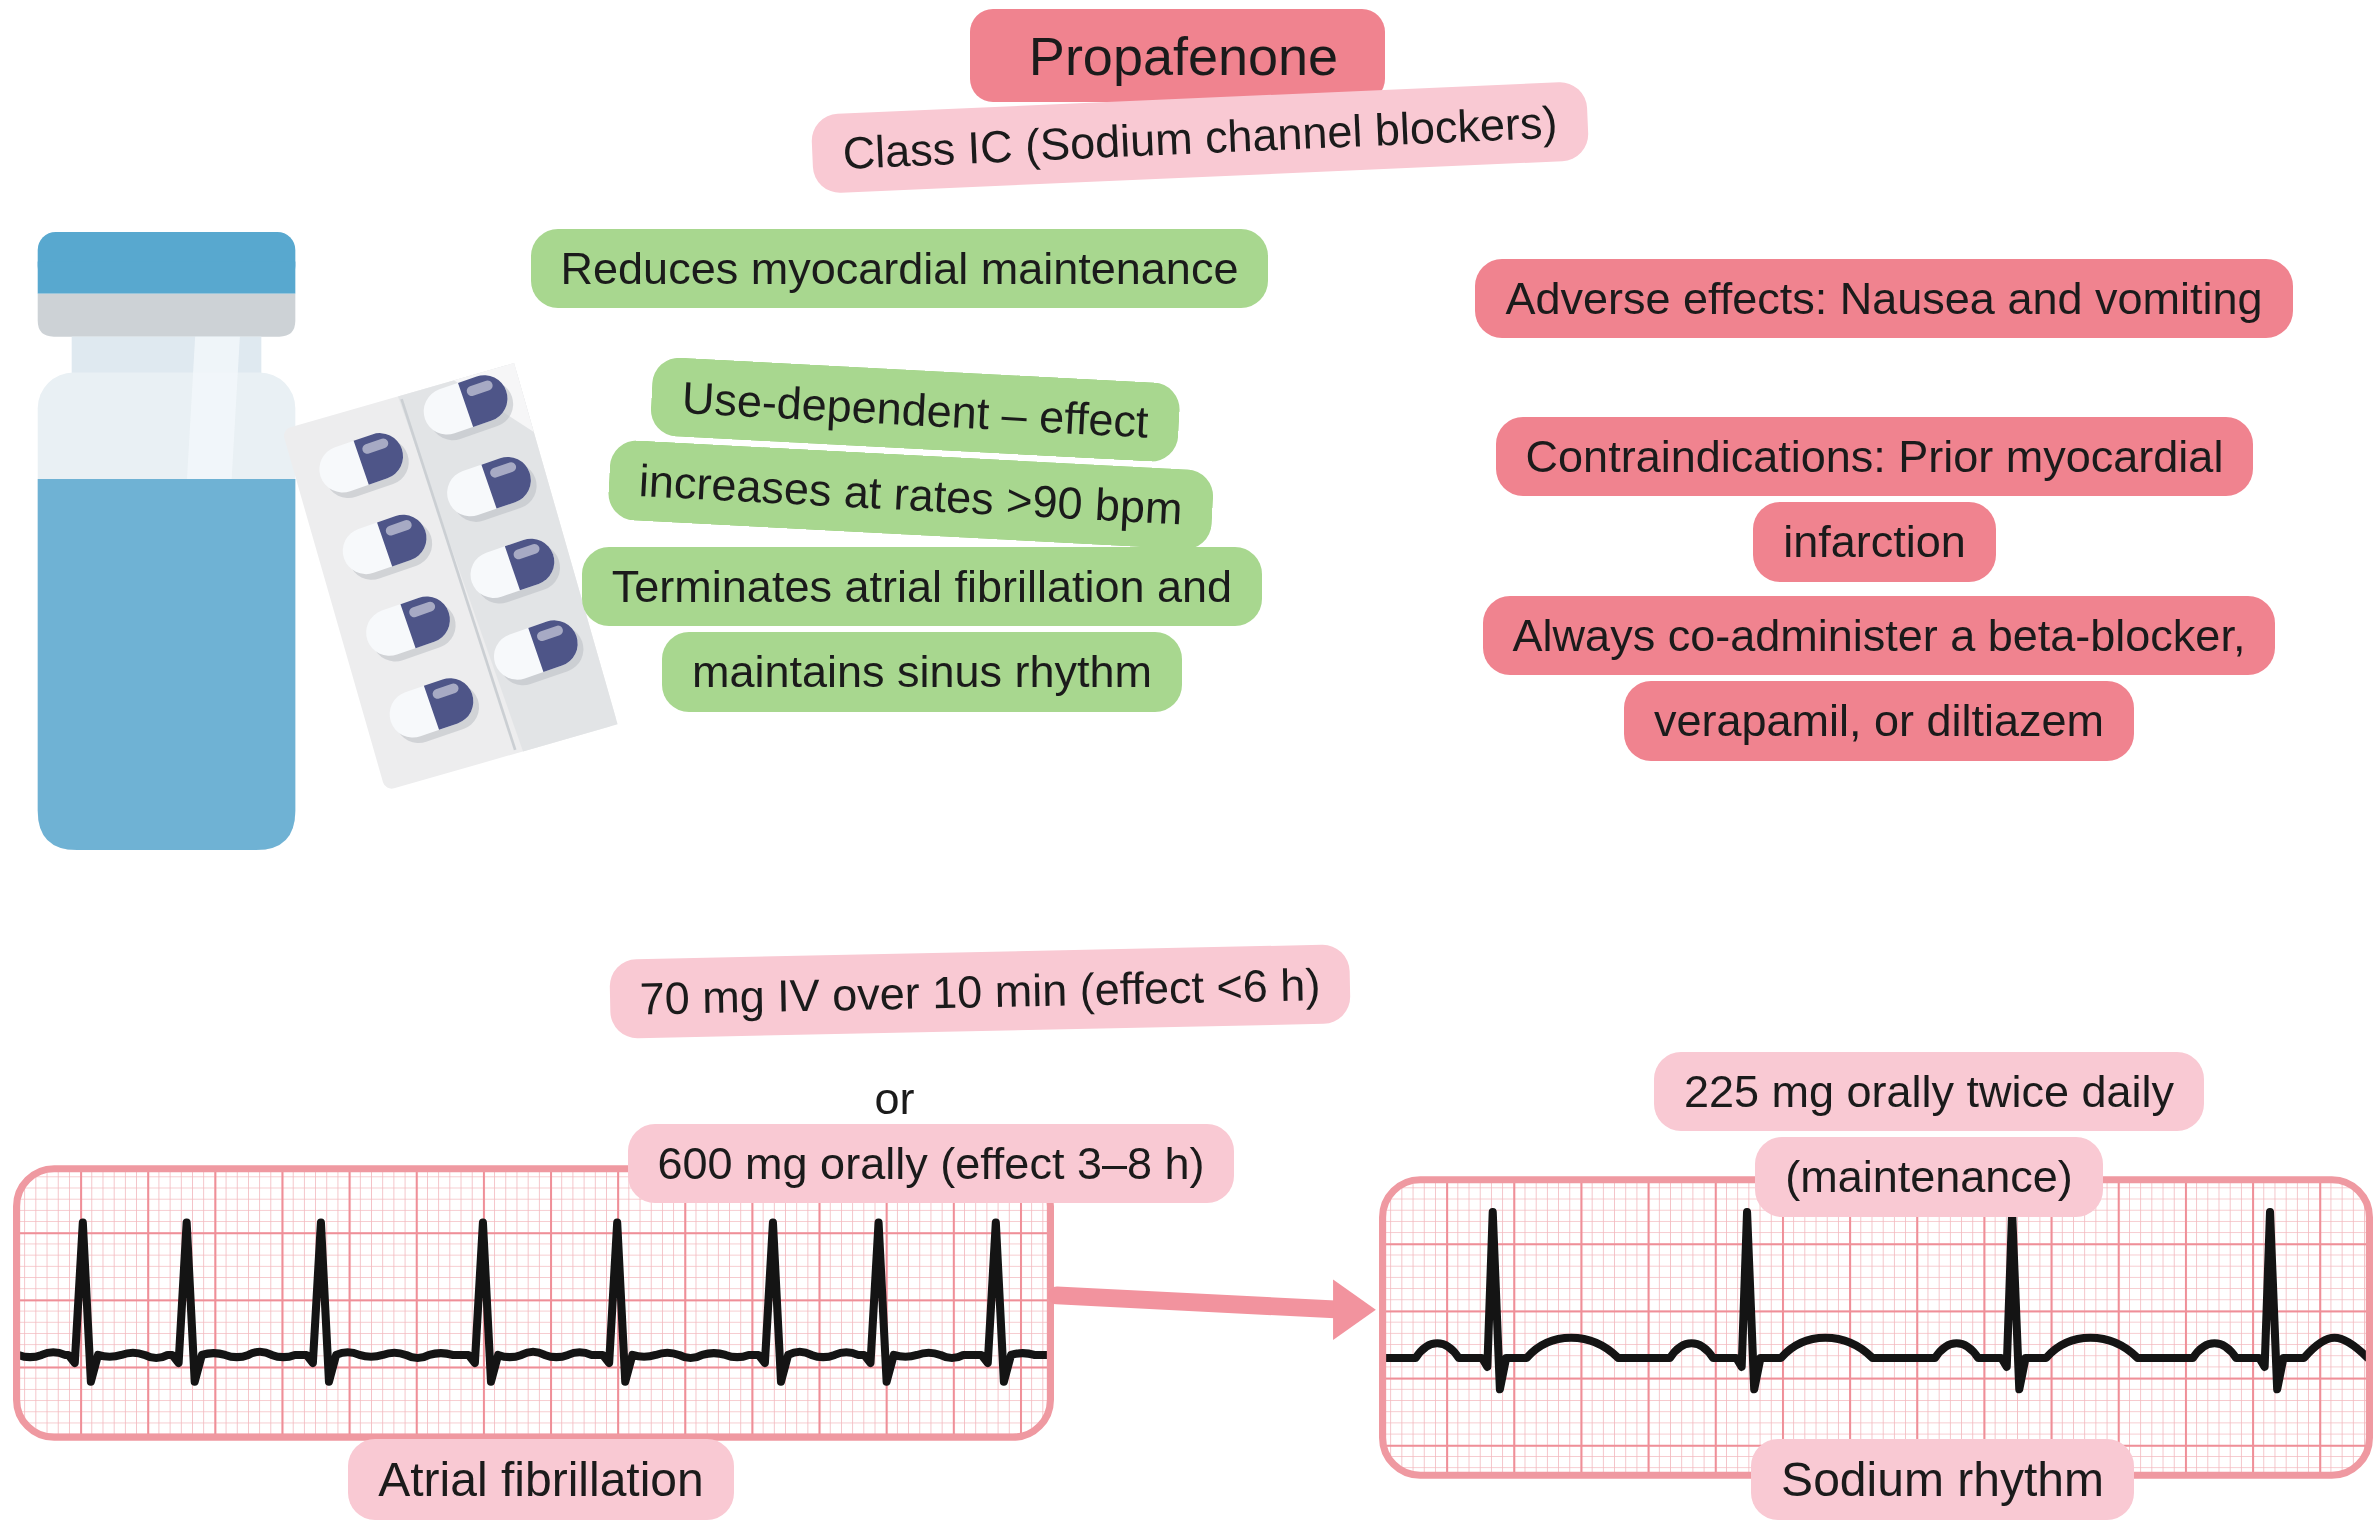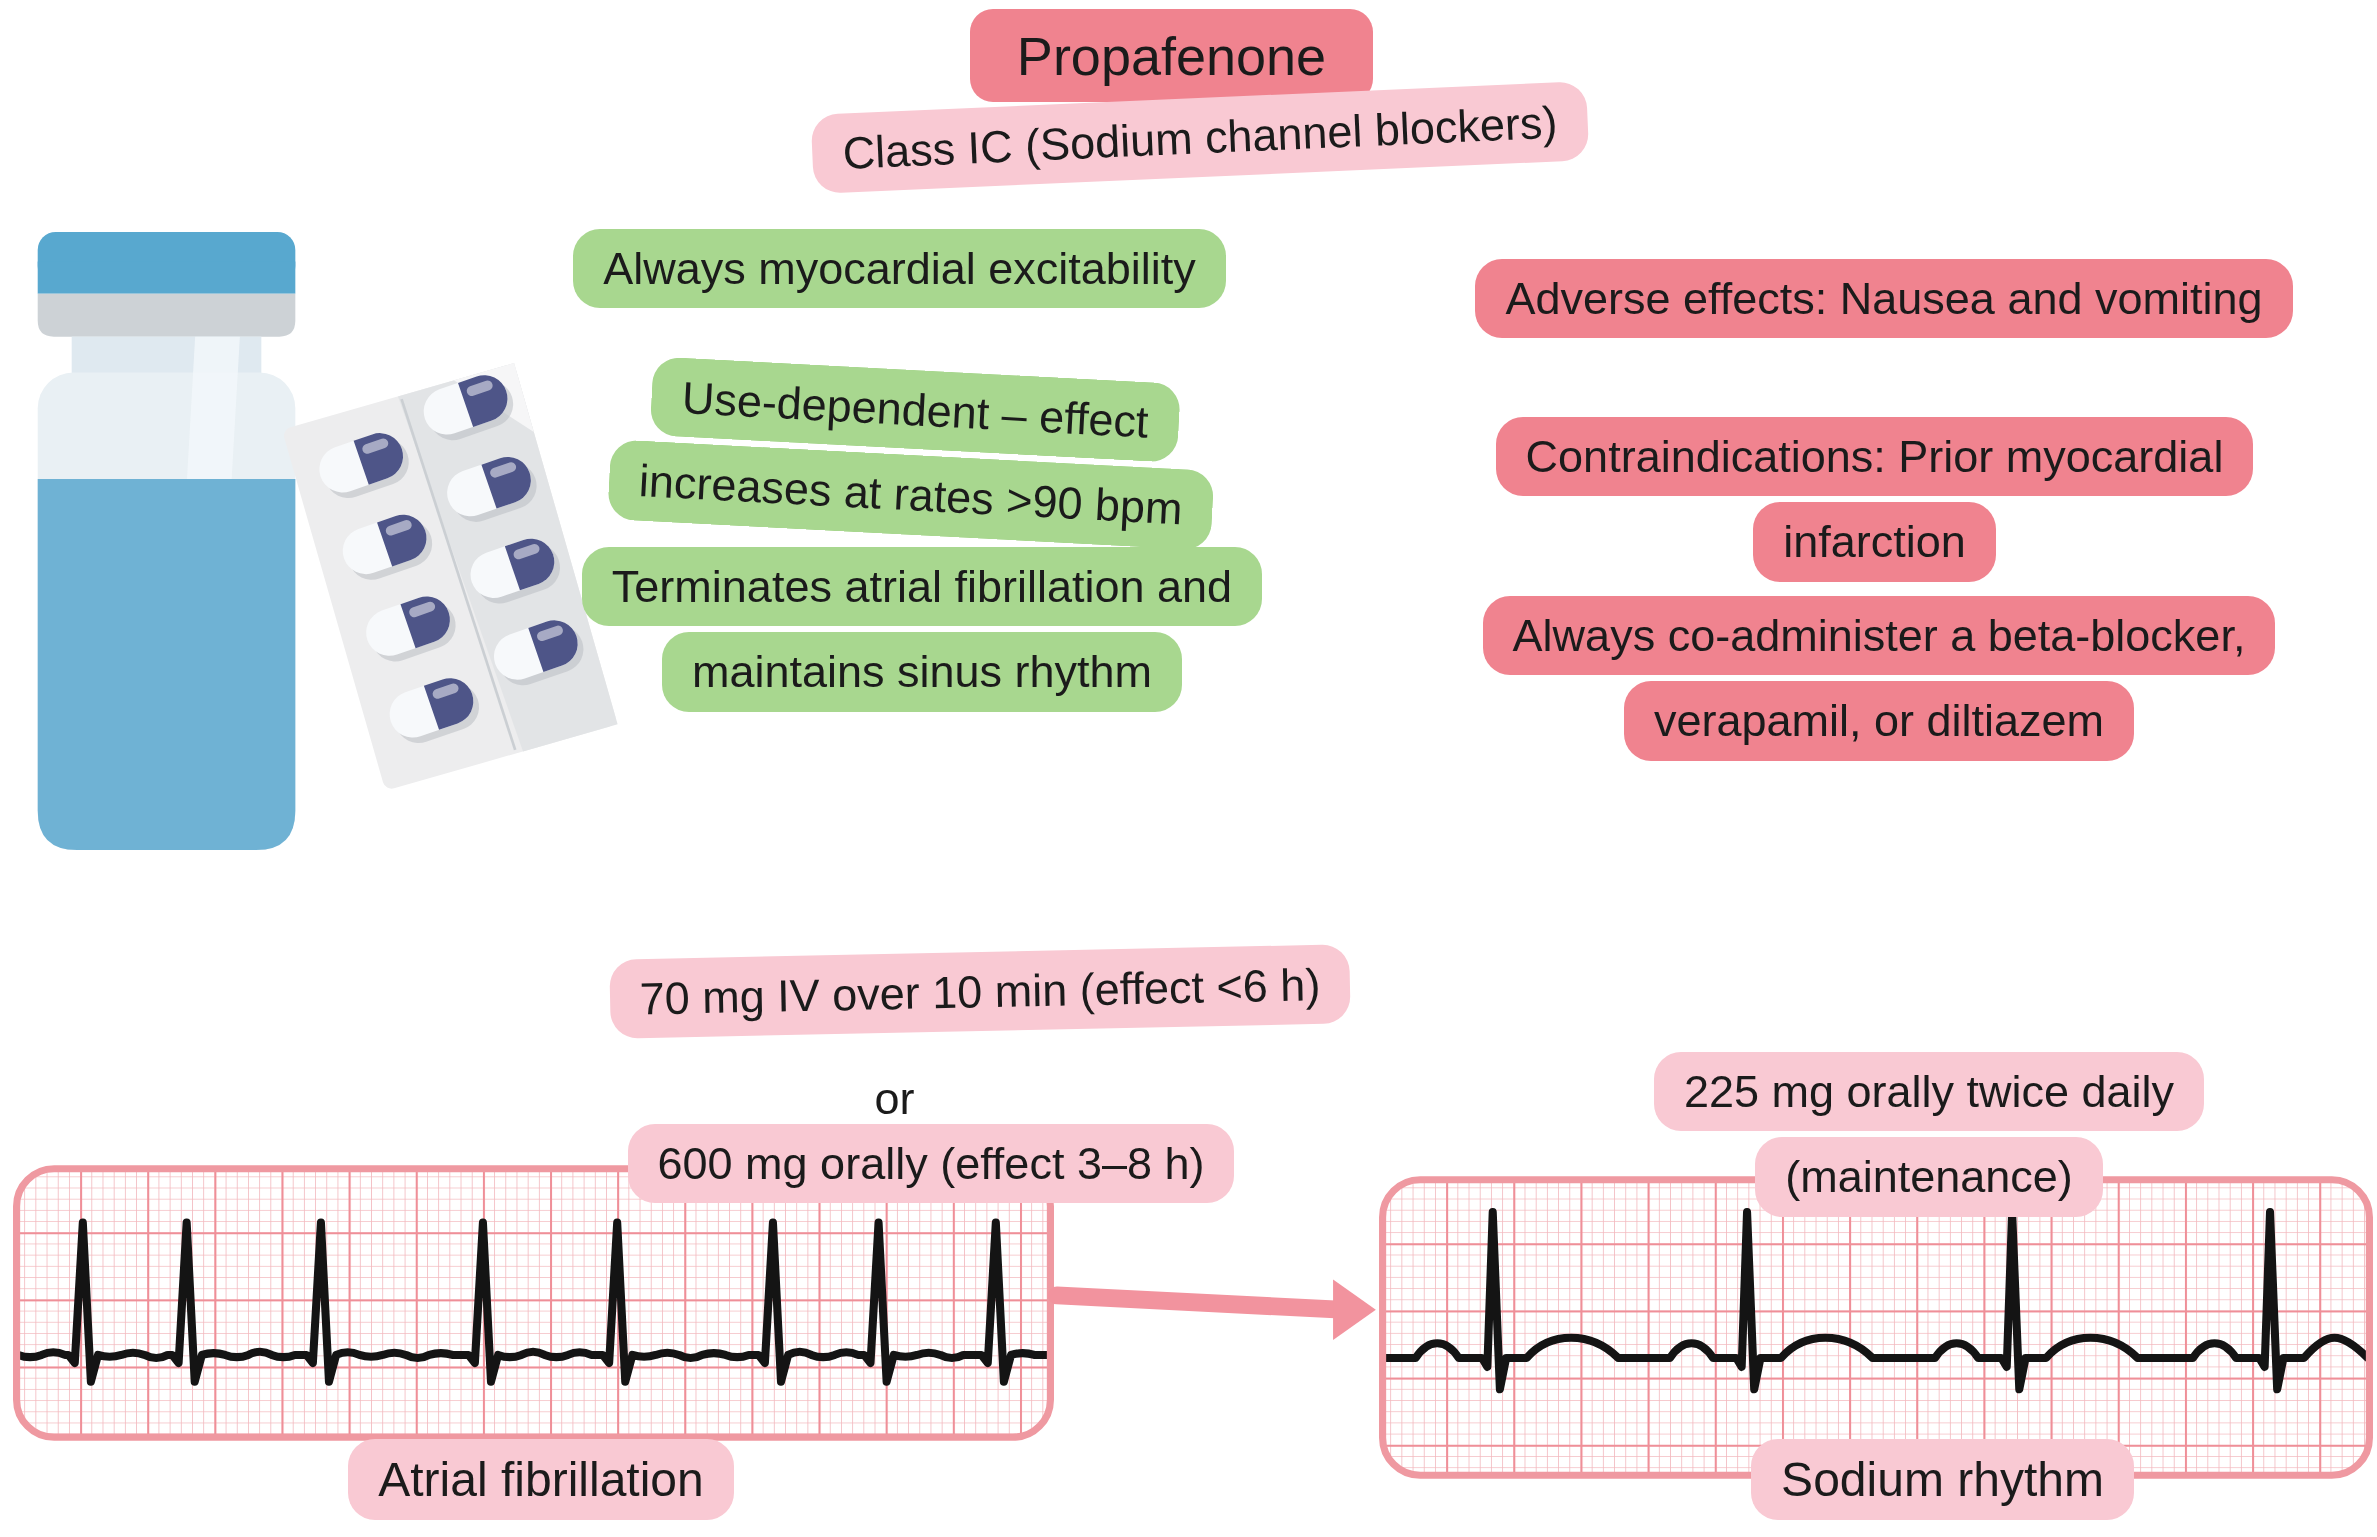--- a/index.html
+++ b/index.html
@@ -14,21 +14,21 @@
     white-space:pre-line;line-height:1.9;
   }
   .green span{background:var(--c-green,#a8d78f);}
   .strong span{background:var(--c-strong,#f0838f);margin-left:8px;}
   .light span{background:var(--c-light,#f9c9d3);}
   .fs-body{font-size:45px;}
   .fs-label{font-size:48px;}
   .title-box{
     position:absolute;left:970px;top:9px;width:403px;height:93px;
     background:var(--c-strong,#f0838f);border-radius:23px;
-    display:flex;align-items:center;justify-content:center;font-size:54px;
+    display:flex;align-items:center;justify-content:center;font-size:54px;padding-left:12px;
   }
   .rot-sub{transform:rotate(-2.5deg);}
   .rot-g2{transform:rotate(3deg);}
   .rot-d1{transform:rotate(-1.2deg);}
   .plain-or{position:absolute;text-align:center;font-size:45px;}
   svg{position:absolute;display:block;}
 </style>
 </head>
 <body>
 
@@ -116,21 +116,21 @@
   </svg>
 
   <div class="title-box">
     <span>Propafenone</span>
   </div>
   <div class="bubble light fs-body rot-sub" style="left:797px;top:95px;width:806px;">
     <span>Class IC (Sodium channel blockers)</span>
   </div>
 
   <div class="bubble green fs-body" style="left:501px;top:226px;width:797px;">
-    <span>Always myocardial excitability</span>
+    <span>Reduces myocardial maintenance</span>
   </div>
   <div class="bubble green fs-body rot-g2" style="left:555px;top:367px;width:716px;">
     <span>Use-dependent – effect
 increases at rates &gt;90 bpm</span>
   </div>
   <div class="bubble green fs-body" style="left:510px;top:544px;width:824px;">
     <span>Terminates atrial fibrillation and
 maintains sinus rhythm</span>
   </div>
 

